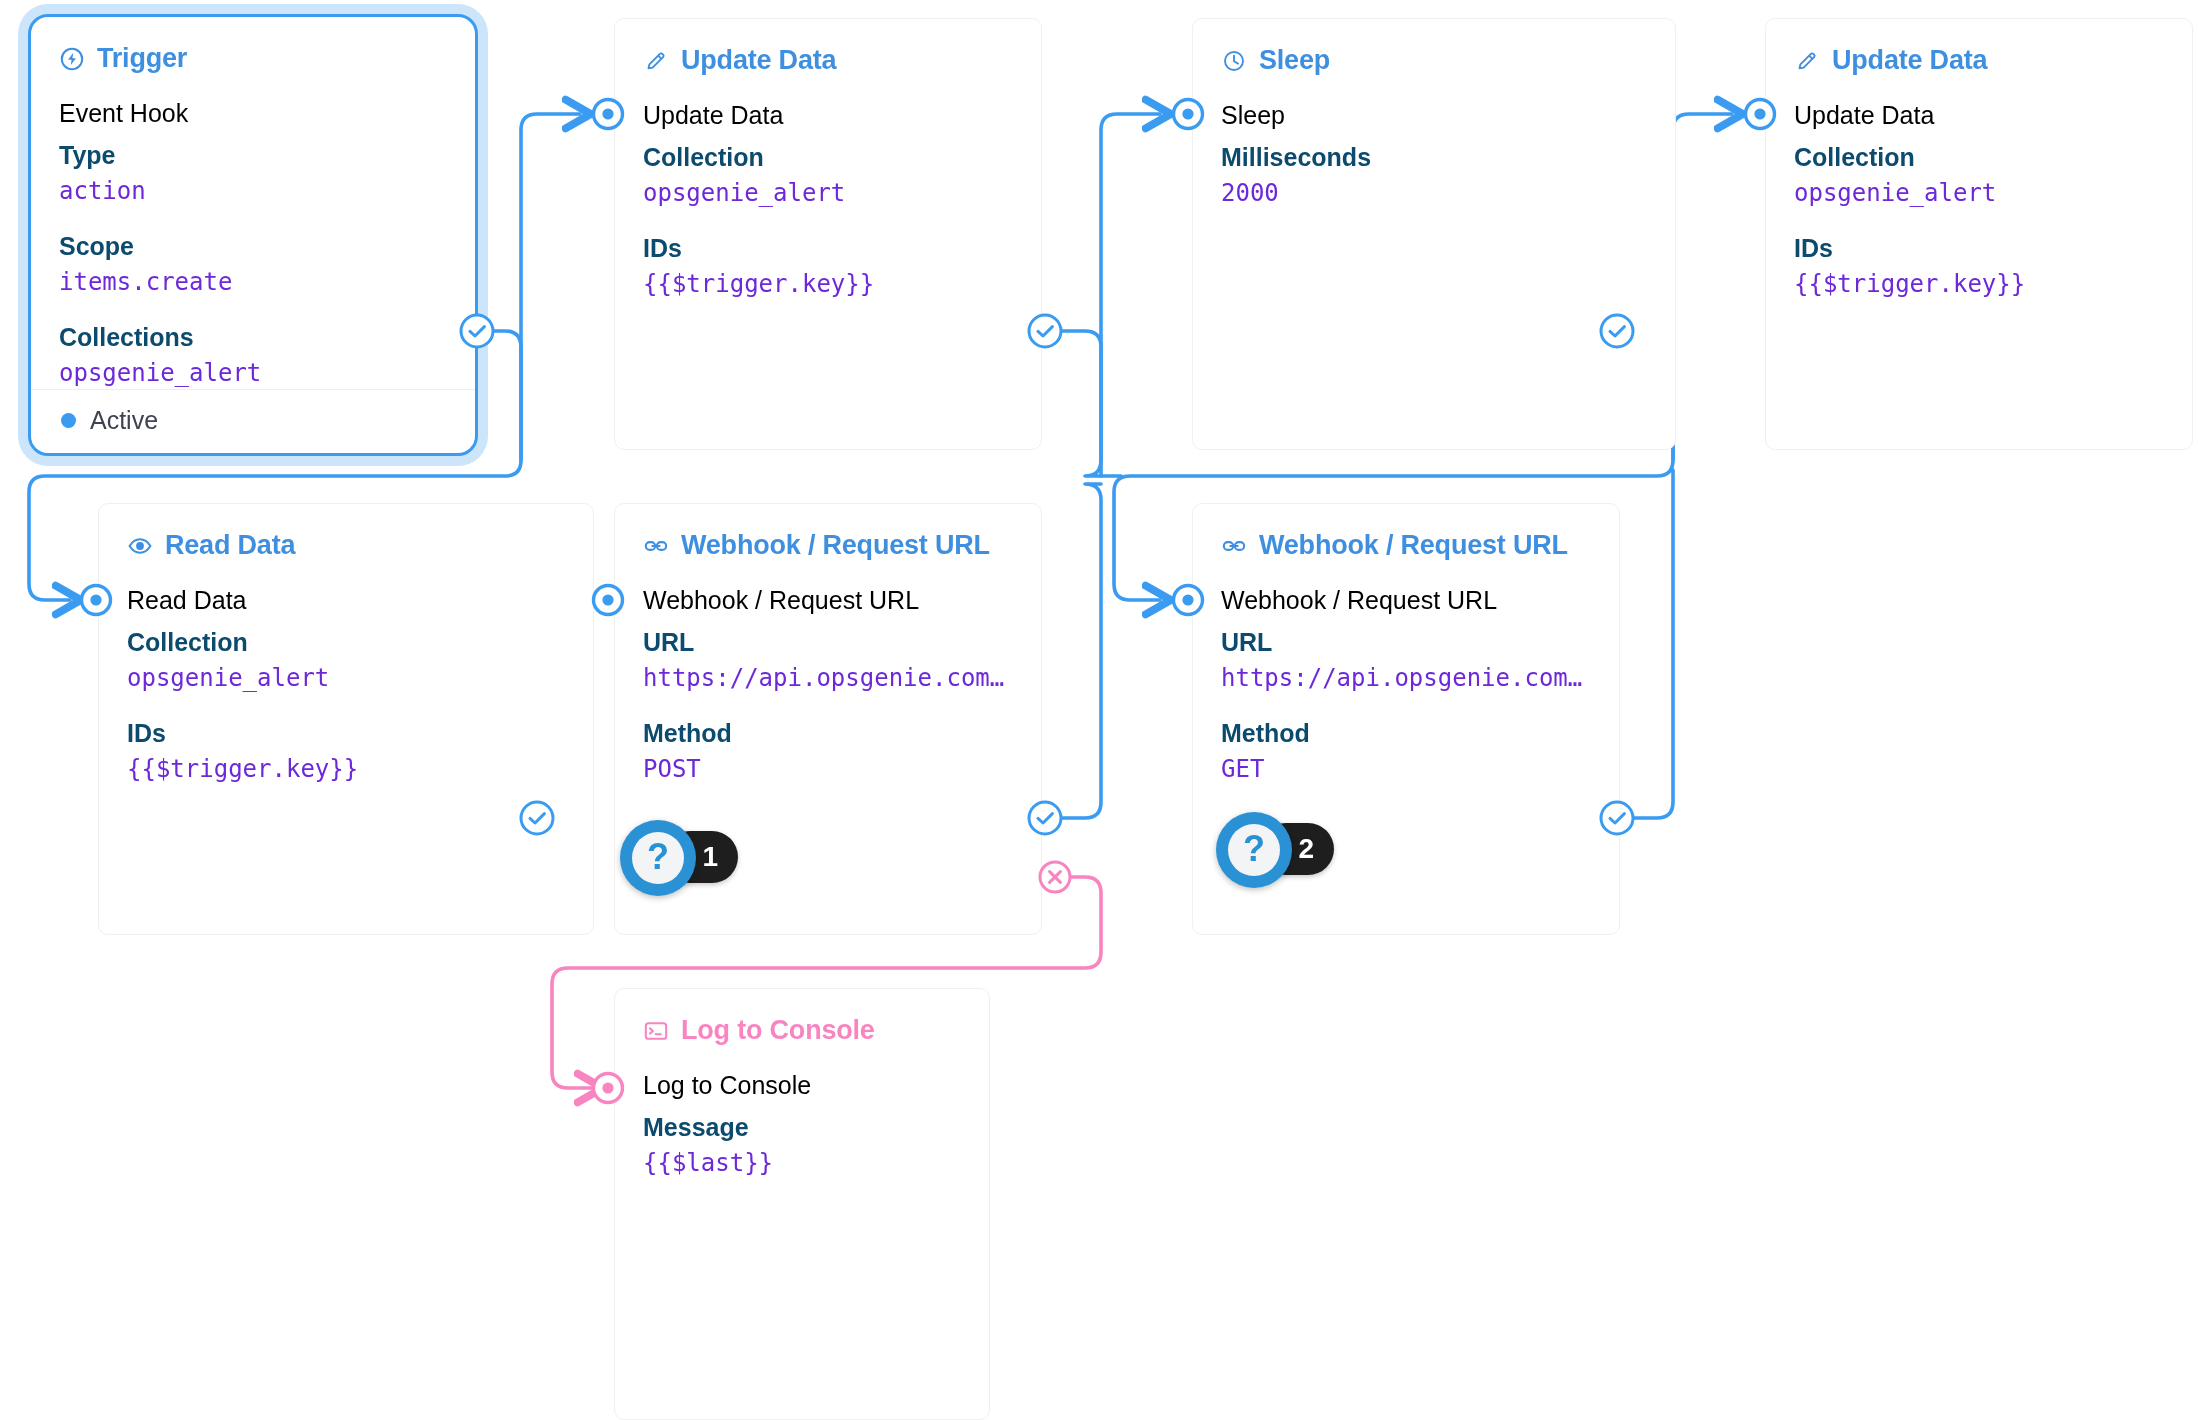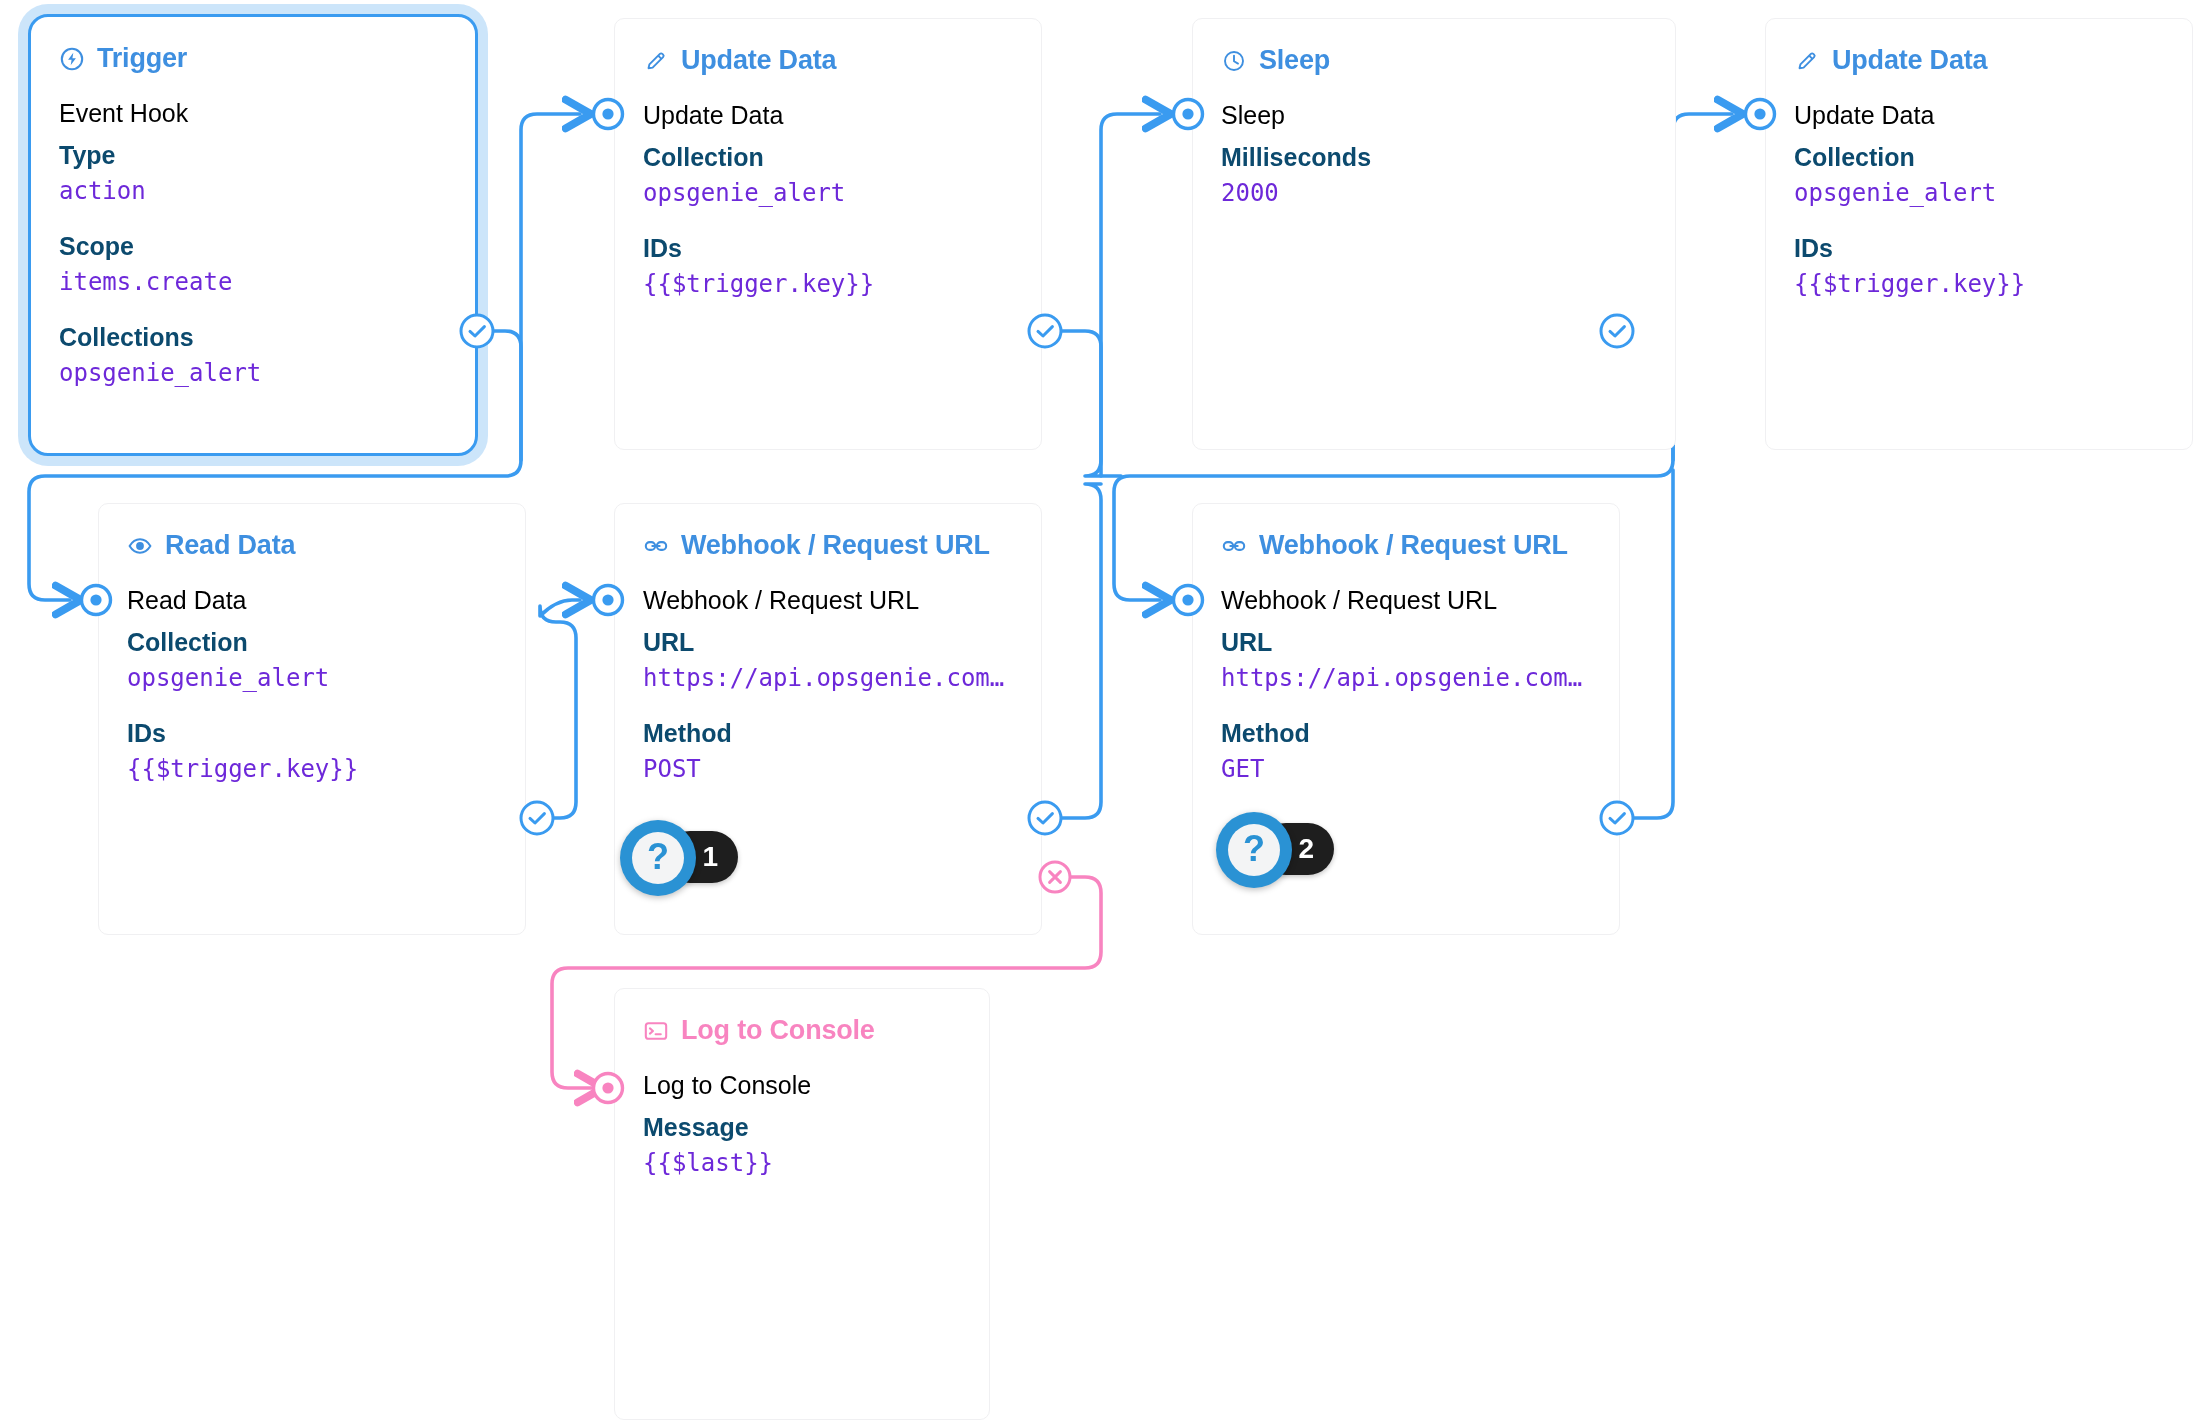--- a/index.html
+++ b/index.html
@@ -150,20 +150,24 @@
       <div class="row-title">Event Hook</div>
       <div class="fld-label">Type</div>
       <div class="fld-value">action</div>
       <div class="fld-gap"></div>
       <div class="fld-label">Scope</div>
       <div class="fld-value">items.create</div>
       <div class="fld-gap"></div>
       <div class="fld-label">Collections</div>
       <div class="fld-value">opsgenie_alert</div>
     </div>
+    <div class="trigger-foot">
+      <span class="dot-active"></span>
+      <span class="active-label">Active</span>
+    </div>
   </div>
 
   <div class="card" style="left:614px;top:18px;width:428px;height:432px;">
     <div class="card-head">
       <span class="ico">
         <svg width="24" height="24" viewBox="0 0 24 24">
             <path d="M4.5 19.2 L5.4 15.4 L15.9 4.9 C16.6 4.2 17.6 4.2 18.3 4.9 L19.1 5.7 C19.8 6.4 19.8 7.4 19.1 8.1 L8.6 18.6 Z" fill="none" stroke="#3e8fe0" stroke-width="1.9" stroke-linejoin="round"></path>
             <path d="M14.2 6.6 L17.4 9.8" stroke="#3e8fe0" stroke-width="1.9"></path>
           </svg>
       </span>
@@ -209,21 +213,21 @@
     <div class="card-body">
       <div class="row-title">Update Data</div>
       <div class="fld-label">Collection</div>
       <div class="fld-value">opsgenie_alert</div>
       <div class="fld-gap"></div>
       <div class="fld-label">IDs</div>
       <div class="fld-value">{{$trigger.key}}</div>
     </div>
   </div>
 
-  <div class="card" style="left:98px;top:503px;width:428px;height:432px;">
+  <div class="card" style="left:98px;top:503px;width:496px;height:432px;">
     <div class="card-head">
       <span class="ico">
         <svg width="26" height="26" viewBox="0 0 24 24">
             <path d="M2.4 12 C5 7.8 8.3 5.8 12 5.8 C15.7 5.8 19 7.8 21.6 12 C19 16.2 15.7 18.2 12 18.2 C8.3 18.2 5 16.2 2.4 12 Z" fill="none" stroke="#3e8fe0" stroke-width="1.9" stroke-linejoin="round"></path>
             <circle cx="12" cy="12" r="3.6" fill="#3e8fe0"></circle>
           </svg>
       </span>
       <span>Read Data</span>
     </div>
     <div class="card-body">

